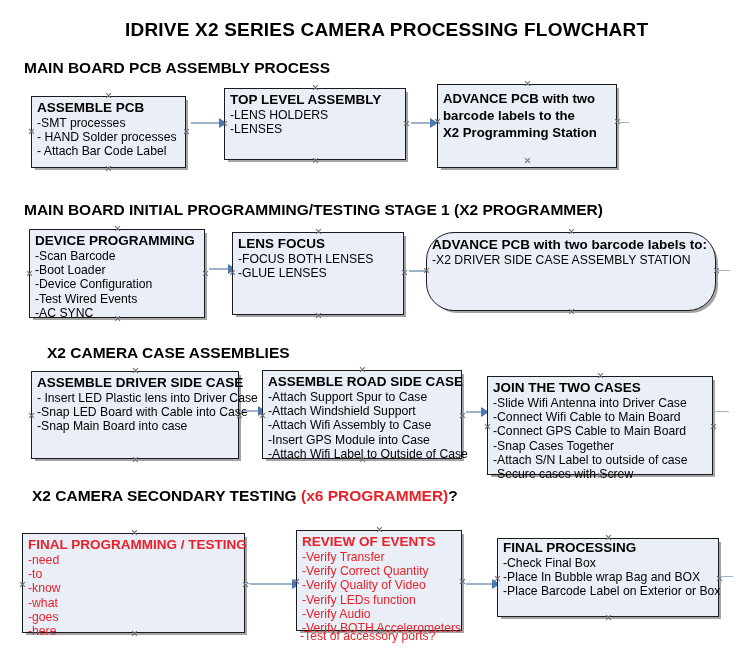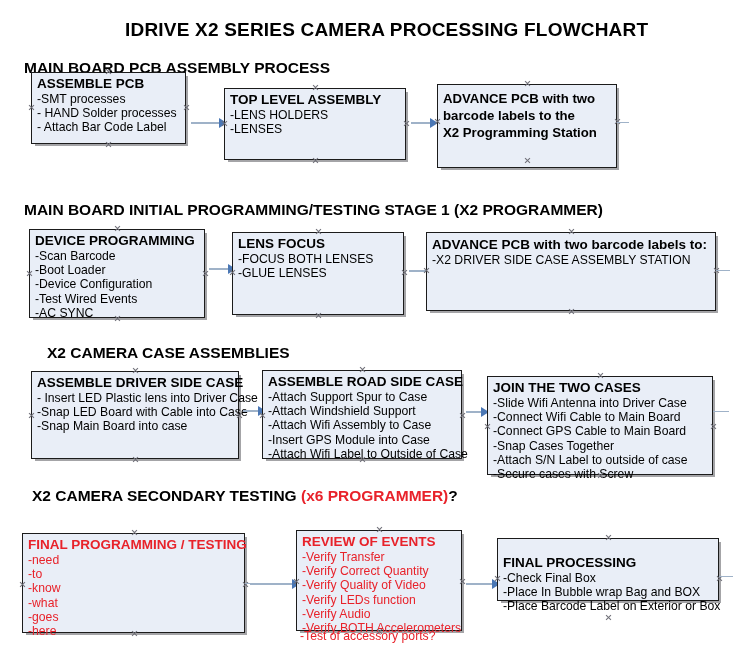--- a/index.html
+++ b/index.html
@@ -122,21 +122,21 @@
 </style>
 </head>
 <body>
 
 <div id="canvas">
 
   <div class="abs main-title" style="left:125px; top:19px;">IDRIVE X2  SERIES CAMERA PROCESSING FLOWCHART</div>
 
   <div class="abs section-title" style="left:24px; top:59px;">MAIN BOARD PCB ASSEMBLY PROCESS</div>
 
-  <div class="abs box" style="left:31px; top:72px; width:155px; height:72px;">
+  <div class="abs box" style="left:31px; top:96px; width:155px; height:72px;">
     <div class="box-title">ASSEMBLE PCB</div>
     <div class="box-line">-SMT processes</div>
     <div class="box-line">- HAND Solder processes</div>
     <div class="box-line">- Attach Bar Code Label</div>
     <div class="handle" style="left:-4px; top:31px;"></div>
     <div class="handle" style="left:73px; top:-5px;"></div>
     <div class="handle" style="left:73px; top:68px;"></div>
     <div class="handle" style="left:151px; top:31px;"></div>
   </div>
 
@@ -190,21 +190,21 @@
     <div class="box-line">-GLUE LENSES</div>
     <div class="handle" style="left:-4px; top:36px;"></div>
     <div class="handle" style="left:82px; top:-5px;"></div>
     <div class="handle" style="left:82px; top:79px;"></div>
     <div class="handle" style="left:168px; top:36px;"></div>
   </div>
 
   <div class="arrow-line abs" style="left:409px; top:270px; width:24px;"></div>
   <div class="arrow-head abs" style="left:430px; top:266px;"></div>
 
-  <div class="abs box" style="left:426px; top:232px; width:290px; height:79px; padding-top:4px;">
+  <div class="abs box" style="left:426px; top:232px; width:290px; height:79px; padding-top:4px;border-radius:28px;">
     <div class="box-title">ADVANCE PCB with two barcode labels to:</div>
     <div class="box-line">-X2 DRIVER  SIDE  CASE  ASSEMBLY STATION</div>
     <div class="handle" style="left:-4px; top:34px;"></div>
     <div class="handle" style="left:141px; top:-5px;"></div>
     <div class="handle" style="left:141px; top:75px;"></div>
     <div class="handle" style="left:286px; top:34px;"></div>
   </div>
 
   <div class="abs section-title" style="left:47px; top:344px;">X2 CAMERA CASE ASSEMBLIES</div>
 
@@ -284,21 +284,21 @@
     <div class="overflow-line" style="top:98px;">-Test of accessory ports?</div>
     <div class="handle" style="left:-4px; top:47px;"></div>
     <div class="handle" style="left:79px; top:-5px;"></div>
     <div class="handle" style="left:79px; top:97px;"></div>
     <div class="handle" style="left:162px; top:47px;"></div>
   </div>
 
   <div class="arrow-line abs" style="left:466px; top:583px; width:29px;"></div>
   <div class="arrow-head abs" style="left:492px; top:579px;"></div>
 
-  <div class="abs box" style="left:497px; top:538px; width:222px; height:63px; padding-top:16px;">
+  <div class="abs box" style="left:497px; top:538px; width:222px; height:79px; padding-top:1px;">
     <div class="box-title">FINAL PROCESSING</div>
     <div class="box-line"> -Check Final Box</div>
     <div class="box-line">-Place In Bubble wrap Bag and BOX</div>
     <div class="box-line">-Place Barcode Label on Exterior or Box</div>
     <div class="handle" style="left:-4px; top:36px;"></div>
     <div class="handle" style="left:107px; top:-5px;"></div>
     <div class="handle" style="left:107px; top:75px;"></div>
     <div class="handle" style="left:218px; top:36px;"></div>
   </div>
 

